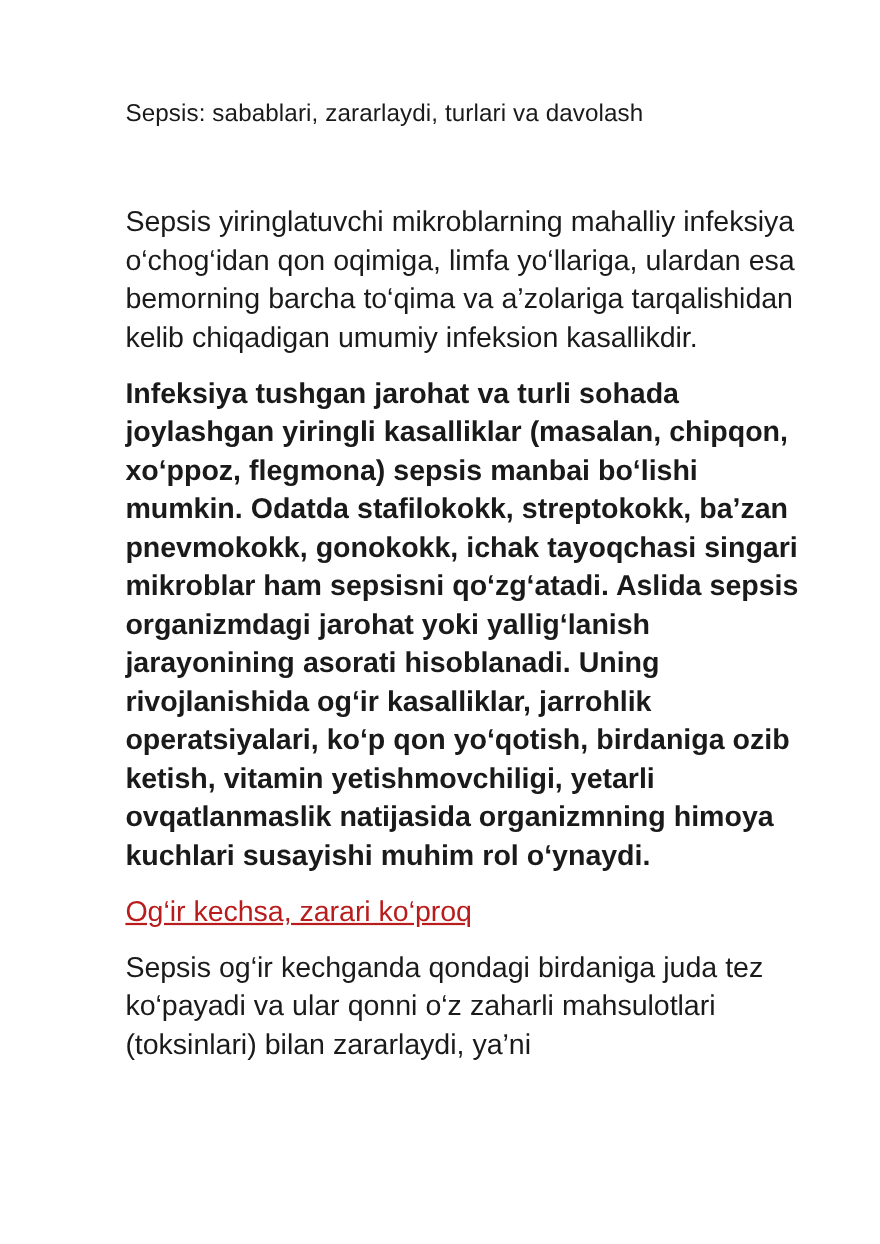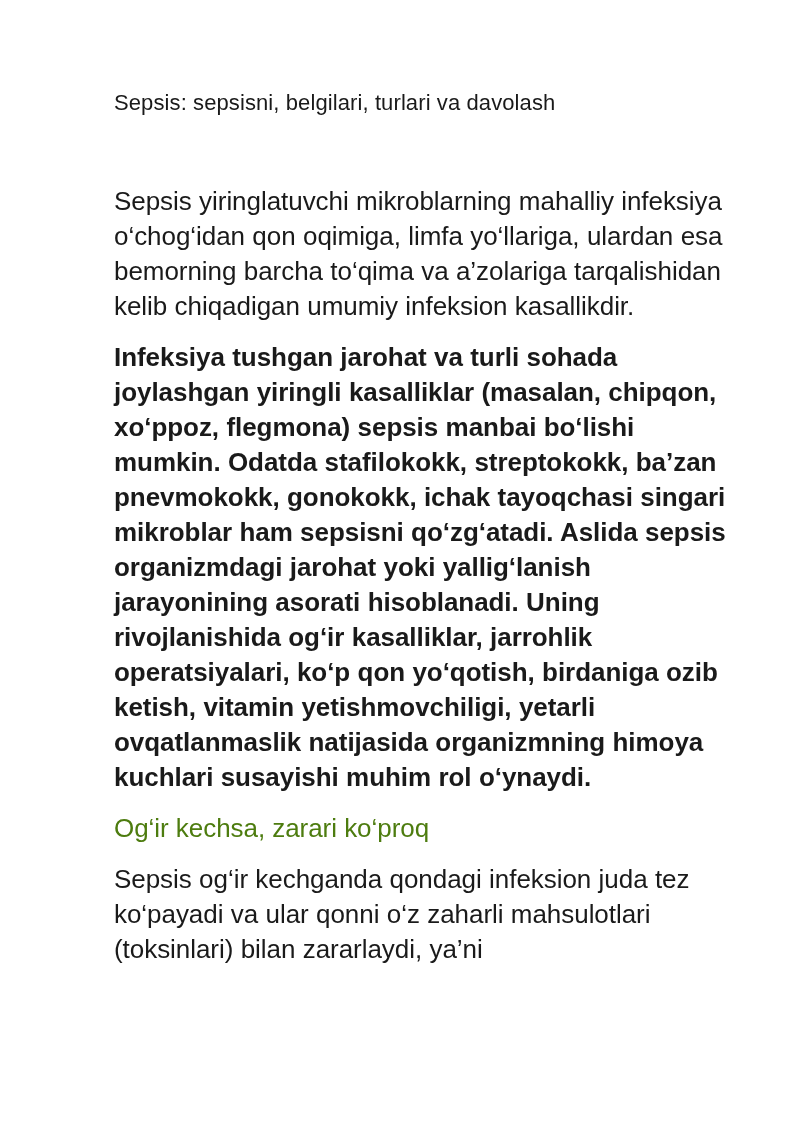--- a/index.html
+++ b/index.html
@@ -57,44 +57,45 @@
 
   p.para:last-child {
     margin-bottom: 0;
   }
 
   p.subhead {
     font-size: 26px;
     font-weight: 400;
     line-height: 35px;
     margin: 0 0 16px 0;
-    color: #4d7c0f;
+    color: #b91c1c;
     letter-spacing: -0.05px;
+    text-decoration: underline;
   }
 
   
   p.para.wide {
     width: 632px;
     font-weight: bold;
   }
 </style>
 </head>
 <body style="color: rgb(26, 26, 26);">
 
 <div class="page" style="background: rgb(255, 255, 255);">
 
   <div class="content">
 
-    <h1 class="doc-title">Sepsis: sepsisni, belgilari, turlari va davolash</h1>
+    <h1 class="doc-title">Sepsis: sabablari, zararlaydi, turlari va davolash</h1>
 
     <div class="body-block">
 
       <p class="para">Sepsis yiringlatuvchi mikroblarning mahalliy infeksiya o‘chog‘idan qon oqimiga, limfa yo‘llariga, ulardan esa bemorning barcha to‘qima va a’zolariga tarqalishidan kelib chiqadigan umumiy infeksion kasallikdir.</p>
 
       <p class="para wide">Infeksiya tushgan jarohat va turli sohada joylashgan yiringli kasalliklar (masalan, chipqon, xo‘ppoz, flegmona) sepsis manbai bo‘lishi mumkin. Odatda stafilokokk, streptokokk, ba’zan pnevmokokk, gonokokk, ichak tayoqchasi singari mikroblar ham sepsisni qo‘zg‘atadi. Aslida sepsis organizmdagi jarohat yoki yallig‘lanish jarayonining asorati hisoblanadi. Uning rivojlanishida og‘ir kasalliklar, jarrohlik operatsiyalari, ko‘p qon yo‘qotish, birdaniga ozib ketish, vitamin yetishmovchiligi, yetarli ovqatlanmaslik natijasida organizmning himoya kuchlari susayishi muhim rol o‘ynaydi.</p>
 
       <p class="subhead">Og‘ir kechsa, zarari ko‘proq</p>
 
-      <p class="para">Sepsis og‘ir kechganda qondagi infeksion juda tez ko‘payadi va ular qonni o‘z zaharli mahsulotlari (toksinlari) bilan zararlaydi, ya’ni</p>
+      <p class="para">Sepsis og‘ir kechganda qondagi birdaniga juda tez ko‘payadi va ular qonni o‘z zaharli mahsulotlari (toksinlari) bilan zararlaydi, ya’ni</p>
 
     </div>
   </div>
 </div>
 
 </body></html>

